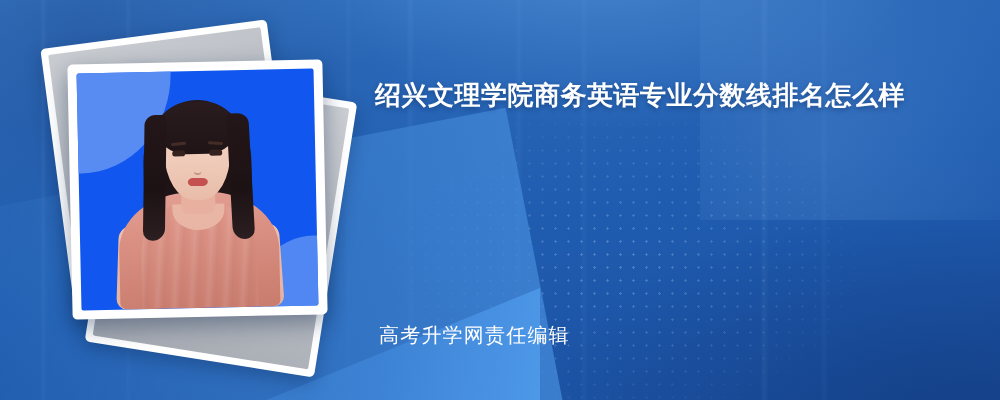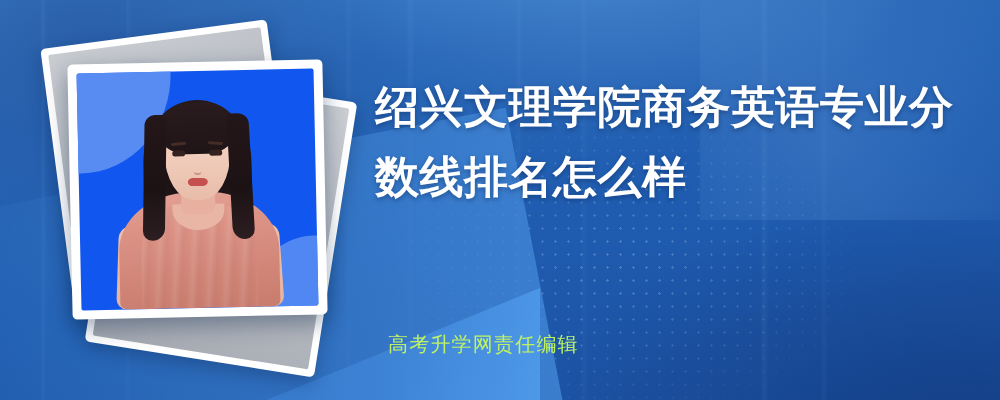--- a/index.html
+++ b/index.html
@@ -347,46 +347,46 @@
     top: 0;
     width: 600px;
     height: 400px;
   }
   .title {
     position: absolute;
     left: 0;
     top: 72px;
     width: 580px;
     margin: 0;
-    font-size: 44px;
-    line-height: 70px;
+    font-size: 26px;
+    line-height: 46px;
     font-weight: bold;
     color: #ffffff;
     letter-spacing: 0.5px;
     text-shadow: 0 2px 5px rgba(6,28,66,0.40);
   }
   .author-name {
     position: absolute;
     left: 14px;
     top: 270px;
     margin: 0;
     font-size: 26px;
     font-weight: bold;
     color: #ffffff;
     letter-spacing: 2.5px;
     text-shadow: 0 2px 5px rgba(6,28,66,0.35);
   }
   .author-role {
     position: absolute;
     left: 0;
     top: 318px;
-    margin: 13px;
+    margin: 4px;
     font-size: 20px;
     font-weight: normal;
-    color: #bef264;
+    color: #ffffff;
     letter-spacing: 1.2px;
   }
 </style>
 </head>
 <body>
 
 <div id="banner">
 
   <div class="bg-base"></div>
   <div class="bg-glow"></div>

